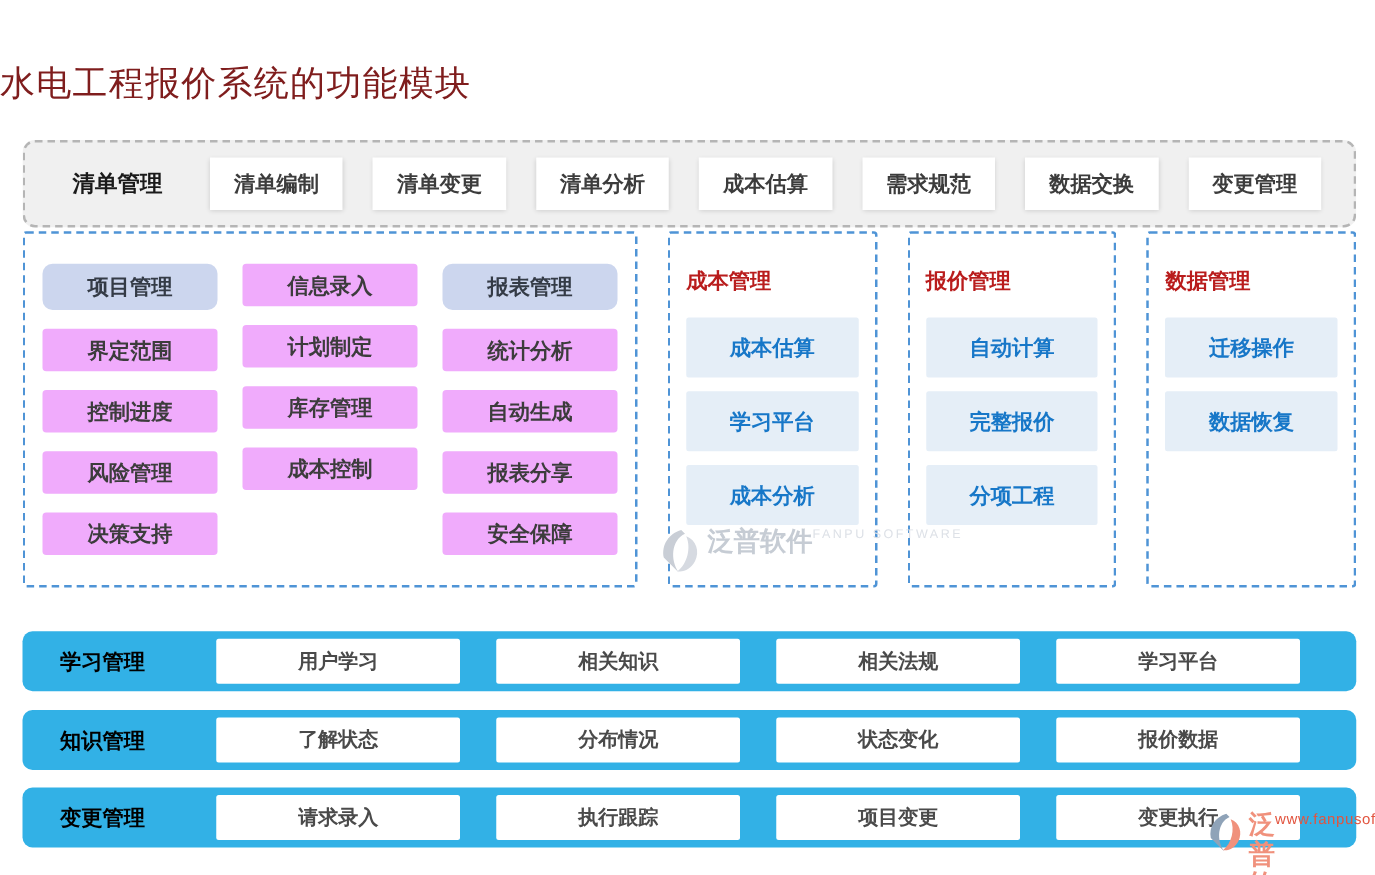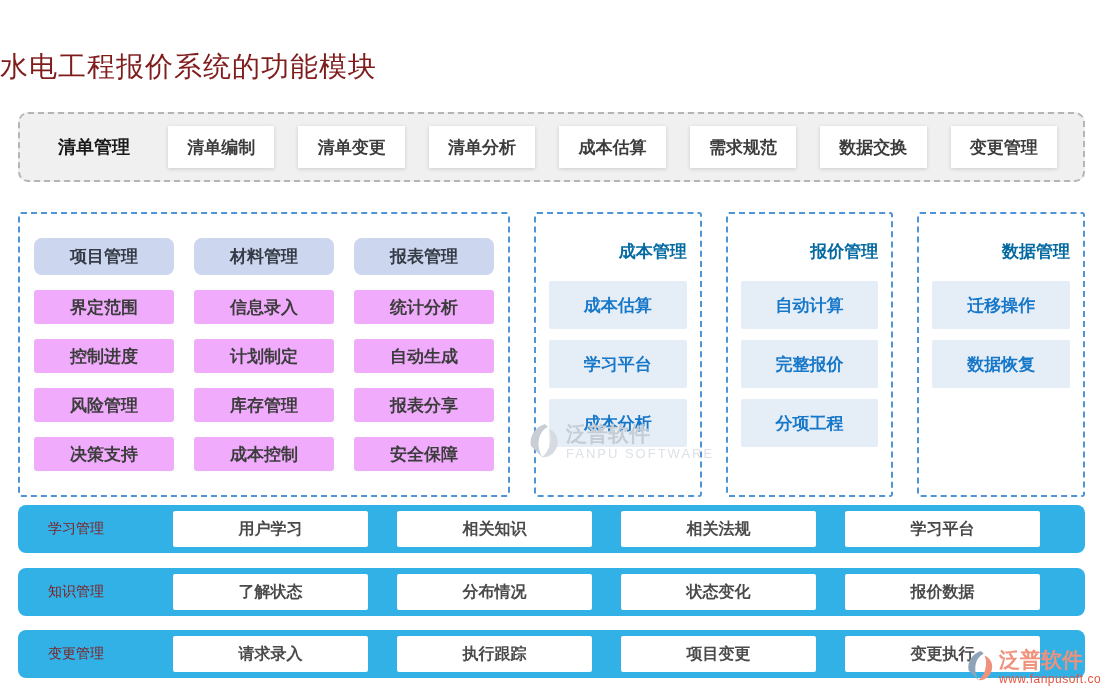--- a/index.html
+++ b/index.html
@@ -21,21 +21,21 @@
     padding:0 26px 0 38px; gap:24px;
   }
   .top-label { font-size:18px; font-weight:bold; color:#1a1a1a; white-space:nowrap; margin-right:14px; }
   .top-box {
     flex:1; height:42px; background:#ffffff; box-shadow:0 1px 4px rgba(0,0,0,.16);
     display:flex; align-items:center; justify-content:center;
     font-size:17px; font-weight:bold; color:#3c3c3c; white-space:nowrap;
   }
   
   .mid {
-    position:absolute; left:18px; right:15px; top:212px; height:285px;
+    position:absolute; left:18px; right:15px; top:185px; height:285px;
     display:flex; gap:24px;
   }
   .left-panel {
     width:492px; flex-shrink:0; box-sizing:border-box;
     border:2px dashed #4f94d6; border-radius:3px;
     padding:24px 14px 0; display:flex; gap:20px;
   }
   .lp-col { flex:1; display:flex; flex-direction:column; gap:15px; }
   .lp-header {
     height:37px; background:#ccd6ee; border-radius:8px;
@@ -46,61 +46,61 @@
     height:34px; background:#f0abfc; border-radius:3px;
     display:flex; align-items:center; justify-content:center;
     font-size:17px; font-weight:bold; color:#3c3c3c; white-space:nowrap;
   }
   .blue-panel {
     flex:1; box-sizing:border-box;
     border:2px dashed #4f94d6; border-radius:3px;
     padding:26px 13px 0;
   }
   .bp-title {
-    height:30px; text-align:right; font-size:17px; font-weight:bold;
-    color:#0369a1; white-space:nowrap;
+    height:30px; text-align:left; font-size:17px; font-weight:bold;
+    color:#b91c1c; white-space:nowrap;
   }
   .bp-item {
     height:48px; margin-top:11px; background:#e5eef7; border-radius:2px;
     display:flex; align-items:center; justify-content:center;
     font-size:17px; font-weight:bold; color:#1777c8; white-space:nowrap;
   }
   .bp-item:first-of-type { margin-top:17px; }
   
   .bar {
     position:absolute; left:18px; right:15px; height:48px;
     background:#32b1e6; border-radius:8px; box-sizing:border-box;
     display:flex; align-items:center; padding:0 45px 0 30px; gap:29px;
   }
   .bar-1 { top:505px; }
   .bar-2 { top:568px; }
   .bar-3 { top:630px; }
   .bar-label {
-    width:96px; flex-shrink:0; color:#7f1d1d; font-weight:normal; font-size:14px;
+    width:96px; flex-shrink:0; color:#000000; font-weight:bold; font-size:17px;
     white-space:nowrap;
   }
   .bar-box {
     flex:1; height:36px; background:#ffffff; border-radius:2px;
     display:flex; align-items:center; justify-content:center;
     font-size:16px; font-weight:bold; color:#4a4a4a; white-space:nowrap;
   }
   
   .wm-center {
     position:absolute; left:528px; top:422px; display:flex; align-items:flex-start;
     gap:4px; pointer-events:none;
   }
   .wm-center .wm-name { font-size:21px; font-weight:bold; color:#c6ccd4; line-height:24px; }
-  .wm-center .wm-sub  { font-size:13px; color:#dde1e7; letter-spacing:2px; }
+  .wm-center .wm-sub  { font-size:10px; color:#dde1e7; letter-spacing:2px; }
   .wm-corner {
     position:absolute; left:966px; top:648px; display:flex; align-items:flex-start;
     gap:3px;
   }
   .wm-corner .wm-name { font-size:21px; font-weight:bold; color:#f0917c; line-height:24px; }
   .wm-corner .wm-sub  { font-size:12px; color:#e2543f; letter-spacing:.5px; }
-  .wm-text { display:flex; flex-direction:column; }
+  .wm-text { display:flex; }
 </style>
 </head>
 <body>
 
 <h1 class="page-title">水电工程报价系统的功能模块</h1>
 
 <div class="top-row">
   <div class="top-label">清单管理</div>
   <div class="top-box">清单编制</div>
   <div class="top-box">清单变更</div>
@@ -115,21 +115,20 @@
 
   <div class="left-panel">
     <div class="lp-col">
       <div class="lp-header">项目管理</div>
       <div class="lp-item">界定范围</div>
       <div class="lp-item">控制进度</div>
       <div class="lp-item">风险管理</div>
       <div class="lp-item">决策支持</div>
     </div>
     <div class="lp-col">
-      <div class="lp-header">材料管理</div>
       <div class="lp-item">信息录入</div>
       <div class="lp-item">计划制定</div>
       <div class="lp-item">库存管理</div>
       <div class="lp-item">成本控制</div>
     </div>
     <div class="lp-col">
       <div class="lp-header">报表管理</div>
       <div class="lp-item">统计分析</div>
       <div class="lp-item">自动生成</div>
       <div class="lp-item">报表分享</div>

